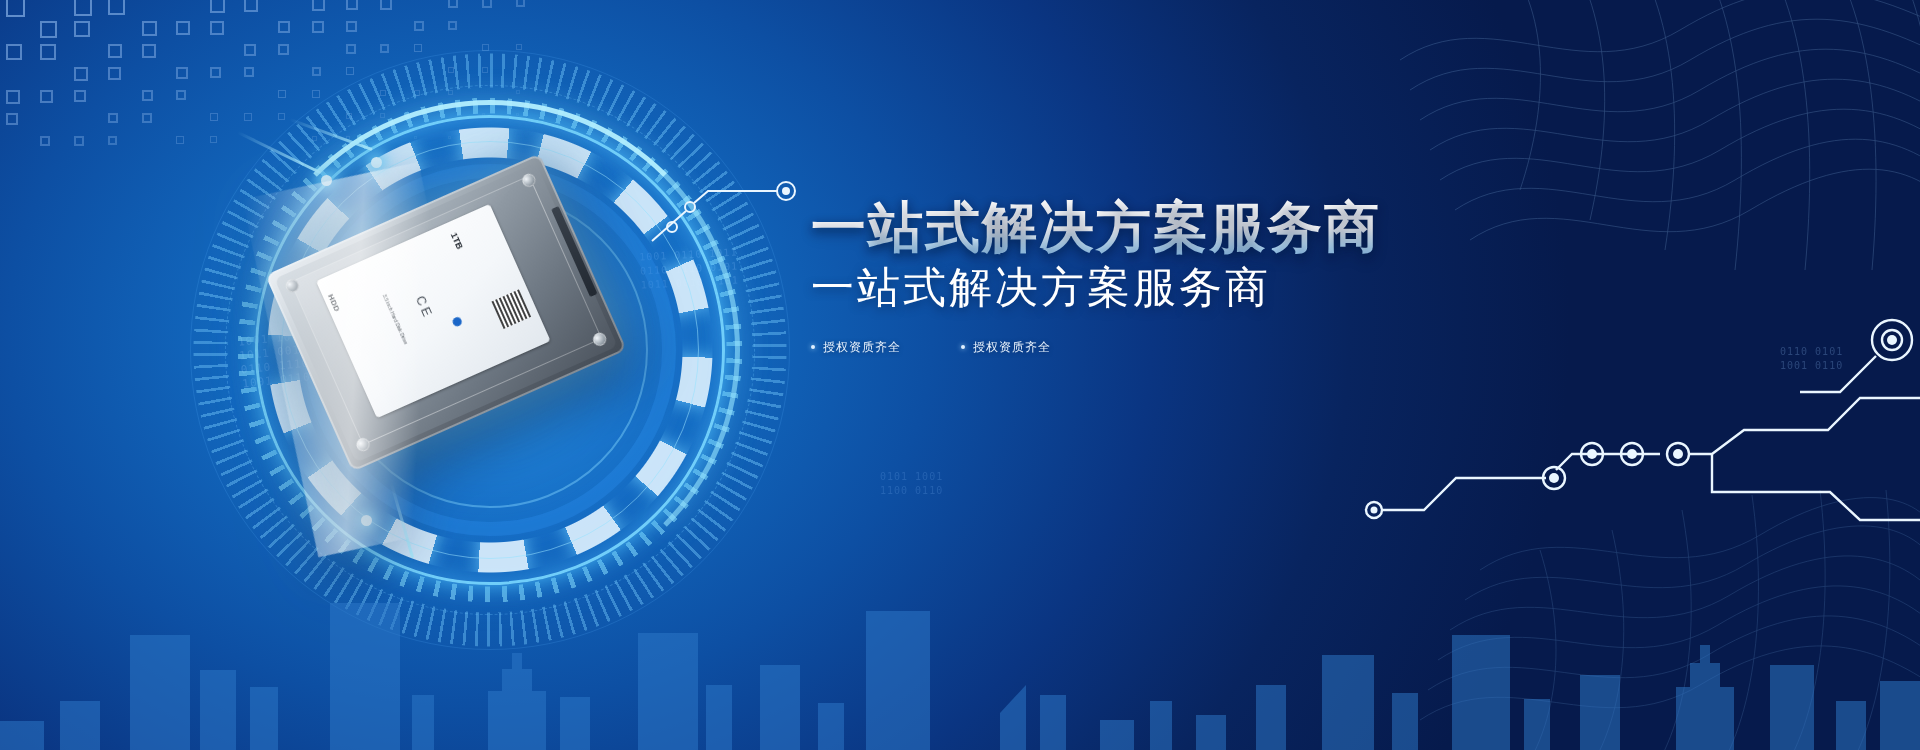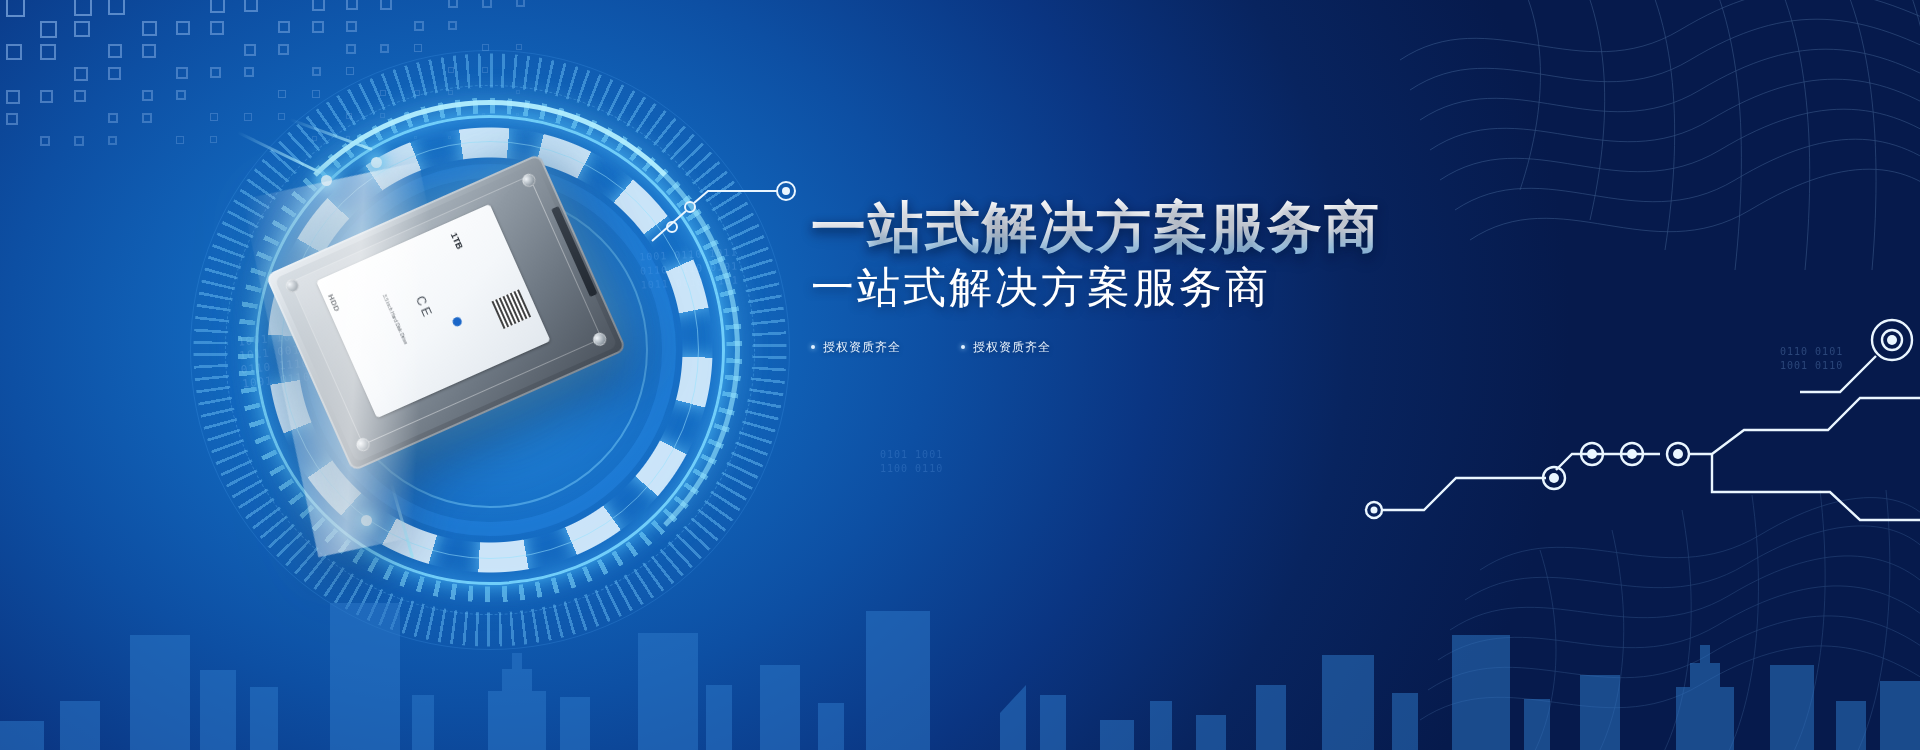--- a/index.html
+++ b/index.html
@@ -27,21 +27,21 @@
   .binary{
     position:absolute;
     color:rgba(150,200,255,.30);
     font-family:"DejaVu Sans Mono","Liberation Mono",monospace;
     font-size:11px;line-height:14px;letter-spacing:1px;
     white-space:pre;user-select:none;pointer-events:none;
   }
   .bin-a{left:240px;top:330px;transform:rotate(-6deg);}
   .bin-b{left:640px;top:248px;font-size:10px;color:rgba(140,195,255,.26);transform:rotate(-3deg);}
   .bin-c{left:1780px;top:345px;font-size:10px;color:rgba(150,200,255,.25);}
-  .bin-d{left:880px;top:448px;font-size:10px;color:rgba(130,185,250,.2);}
+  .bin-d{left:880px;top:470px;font-size:10px;color:rgba(130,185,250,.2);}
 
   
   .hud{position:absolute;left:175px;top:115px;width:630px;height:470px;}
   .hud .ring{position:absolute;border-radius:50%;left:50%;top:50%;transform:translate(-50%,-50%);box-sizing:border-box;}
   .r-glow{width:560px;height:560px;
     background:radial-gradient(circle,rgba(60,175,255,.42) 0%,rgba(36,132,225,.26) 42%,rgba(20,80,180,0) 70%);
     filter:blur(6px);}
   .r1{width:470px;height:470px;border:3px solid rgba(120,215,255,.92);
       box-shadow:0 0 22px rgba(80,195,255,.85),inset 0 0 26px rgba(70,180,255,.55);}
   .r2{width:418px;height:418px;border:1px solid rgba(150,225,255,.55);}

